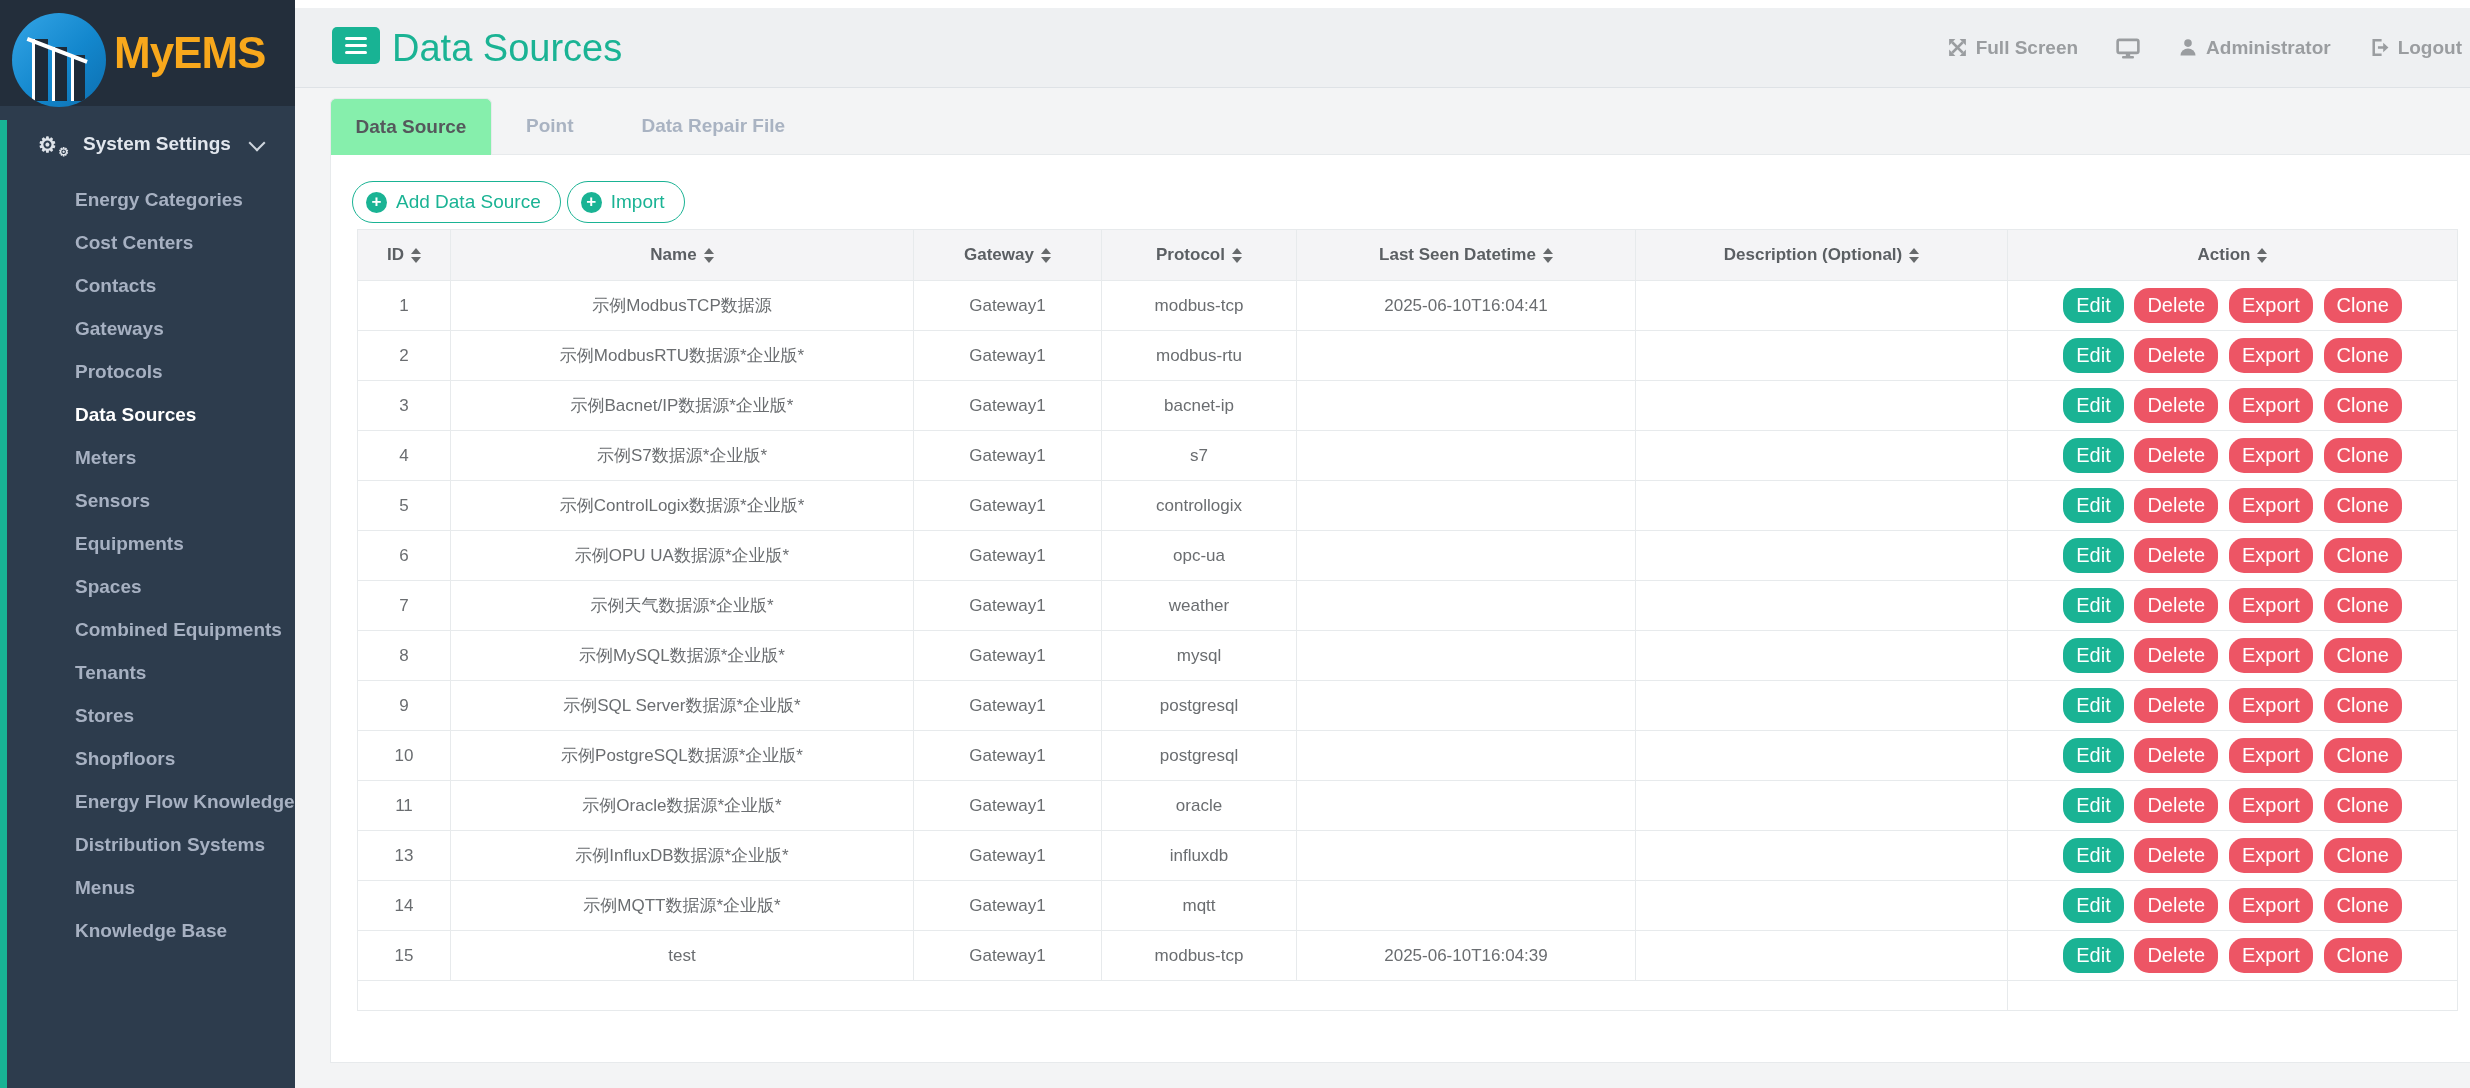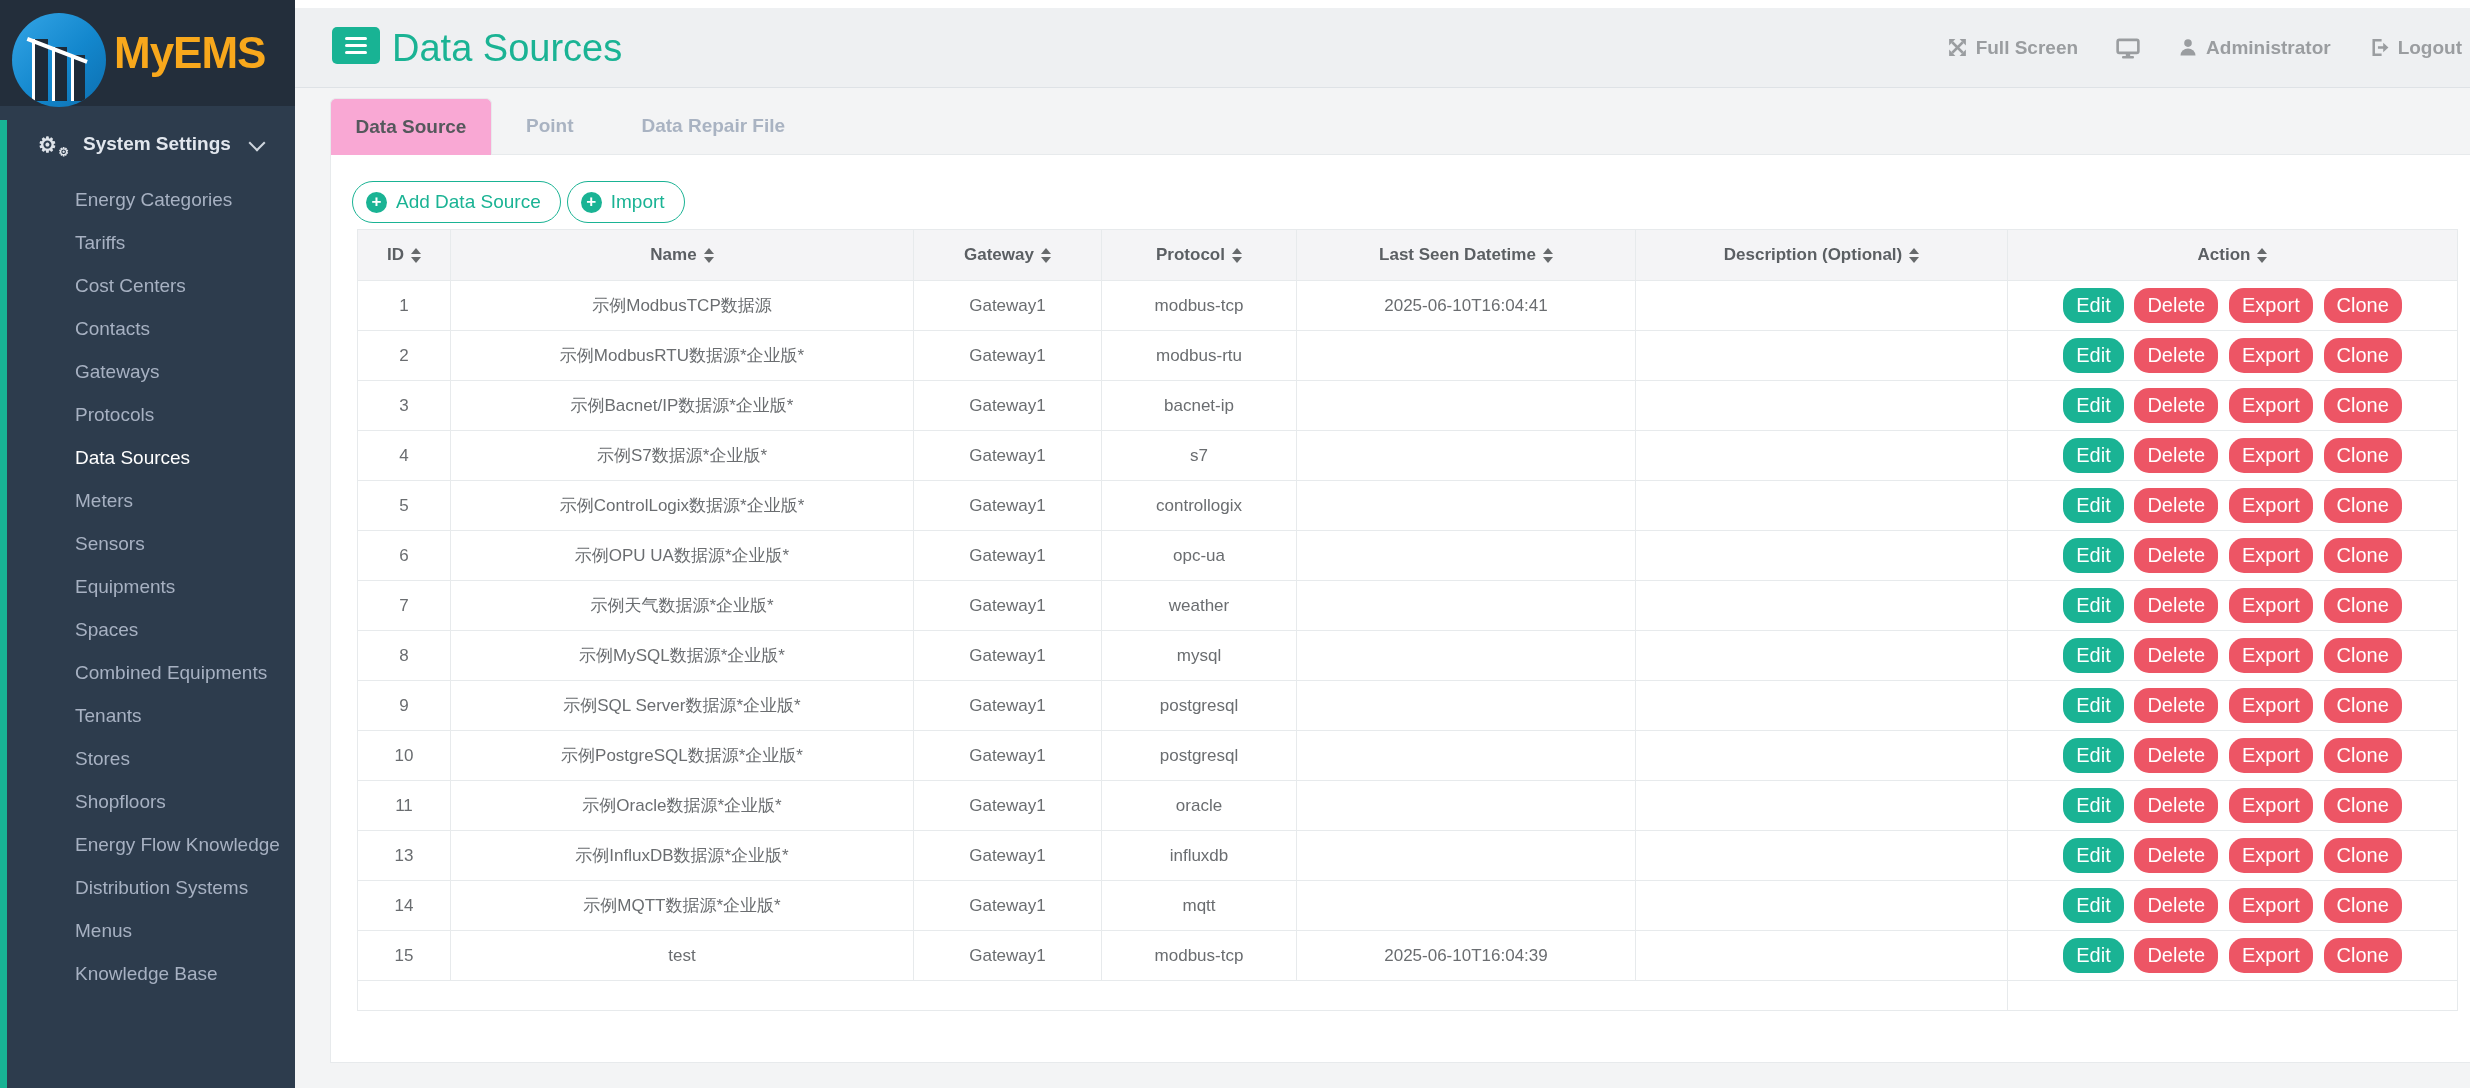--- a/index.html
+++ b/index.html
@@ -20,39 +20,39 @@
   .brand-text{position:absolute;left:114px;top:50%;transform:translateY(-50%);
     font-size:44px;font-weight:bold;color:#f8a81c;letter-spacing:-1px;}
   .section-row{margin-top:18px;height:40px;display:flex;align-items:center;gap:15px;
     padding-left:38px;position:relative;color:#e2e7ee;font-weight:bold;font-size:19px;cursor:pointer;}
   .gears{position:relative;font-size:21px;line-height:1;color:#dfe4ea;width:30px;}
   .gear-small{position:absolute;font-size:12px;right:-1px;bottom:-3px;}
   .chev{position:absolute;right:32px;top:13px;width:10px;height:10px;
     border-right:2px solid #cfd6de;border-bottom:2px solid #cfd6de;transform:rotate(45deg);}
   .nav-list{margin-top:14px;}
   .nav-item{height:43px;display:flex;align-items:center;padding-left:75px;
-    color:#a7b1c2;font-weight:normal;font-size:19px;cursor:pointer;white-space:nowrap;}
+    color:#a7b1c2;font-weight:bold;font-size:19px;cursor:pointer;white-space:nowrap;}
   .nav-item.active{color:#ffffff;}
   
   .main{position:absolute;left:295px;top:0;right:0;bottom:0;background:#f3f4f5;}
   .top-strip{position:absolute;left:0;top:0;right:0;height:8px;background:#ffffff;}
   .page-head{position:absolute;left:0;top:8px;right:0;height:79px;background:#eef0f2;border-bottom:1px solid #dee2e6;}
   .burger{position:absolute;left:37px;top:19px;width:48px;height:37px;background:#18b394;border:none;
     border-radius:5px;display:flex;flex-direction:column;justify-content:center;align-items:center;gap:4px;cursor:pointer;}
   .burger span{width:22px;height:3px;background:#fff;border-radius:2px;}
   .page-title{position:absolute;left:97px;top:50%;transform:translateY(-50%);margin:0;
     font-size:38px;font-weight:normal;color:#1ab394;}
   .head-right{position:absolute;right:8px;top:0;height:100%;display:flex;align-items:center;gap:38px;}
   .head-item{display:flex;align-items:center;gap:8px;color:#9a9da0;font-size:19px;font-weight:bold;cursor:pointer;}
   .head-item svg{display:block;}
   
   .tabs{position:absolute;left:35px;top:98px;height:57px;display:flex;z-index:3;}
   .tab{height:56px;display:flex;align-items:center;justify-content:center;
     font-size:19px;font-weight:bold;color:#a9b3c2;cursor:pointer;padding:0 34px;}
-  .tab.active{width:162px;height:57px;padding:0;background:#f9a8d4;color:#55585c;
+  .tab.active{width:162px;height:57px;padding:0;background:#86efac;color:#55585c;
     border:1px solid #e7eaec;border-bottom:none;border-radius:6px 6px 0 0;box-sizing:border-box;}
   .panel{position:absolute;left:35px;top:154px;right:0;height:909px;background:#ffffff;
     border:1px solid #e7eaec;border-right:none;box-sizing:border-box;z-index:2;}
   .toolbar{margin:26px 0 0 21px;display:flex;gap:6px;}
   .pill{height:42px;background:#ffffff;border:1px solid #1ab394;border-radius:21px;
     color:#1ab394;font-size:19px;font-family:inherit;display:flex;align-items:center;gap:9px;
     padding:0 19px 0 13px;cursor:pointer;}
   .plus{width:21px;height:21px;border-radius:50%;background:#1ab394;color:#fff;
     display:flex;align-items:center;justify-content:center;font-size:17px;font-weight:bold;line-height:1;padding-bottom:1px;box-sizing:border-box;}
   
@@ -92,23 +92,20 @@
       <div class="brand-text">MyEMS</div>
     </div>
     <div class="section-row">
       <span class="gears">⚙<span class="gear-small">⚙</span></span>
       <span>System Settings</span>
       <span class="chev"></span>
     </div>
     <nav class="nav-list">
         <div class="nav-item">
     <span>Energy Categories</span>
-  </div>
-        <div class="nav-item">
-    <span>Tariffs</span>
   </div>
         <div class="nav-item">
     <span>Cost Centers</span>
   </div>
         <div class="nav-item">
     <span>Contacts</span>
   </div>
         <div class="nav-item">
     <span>Gateways</span>
   </div>

